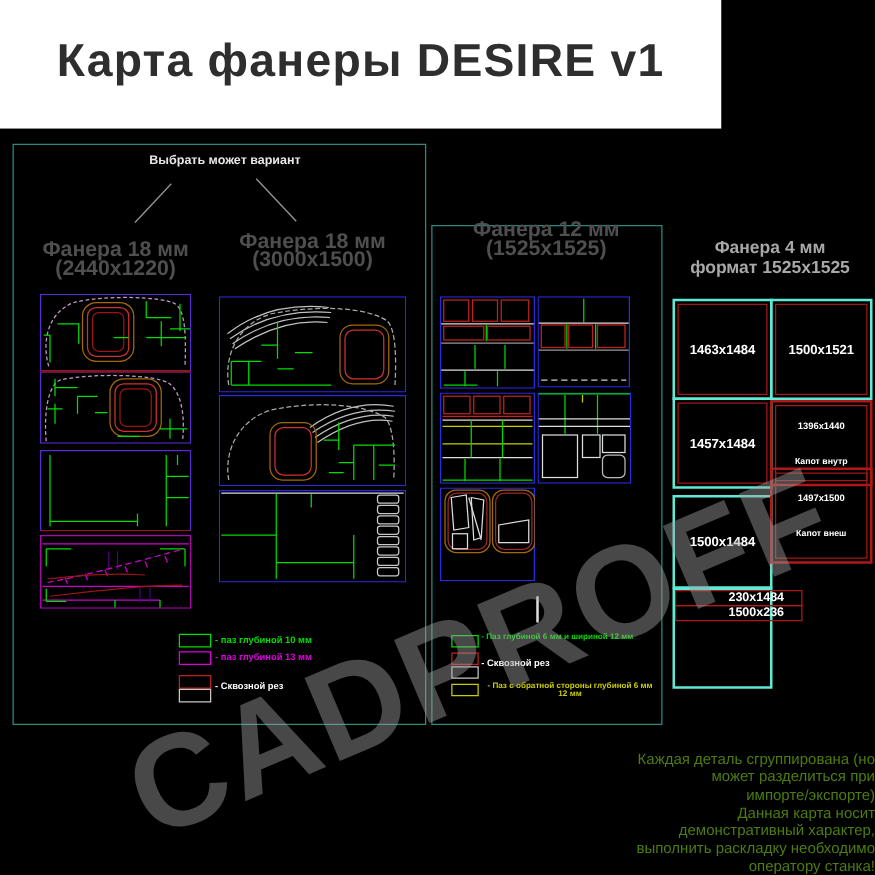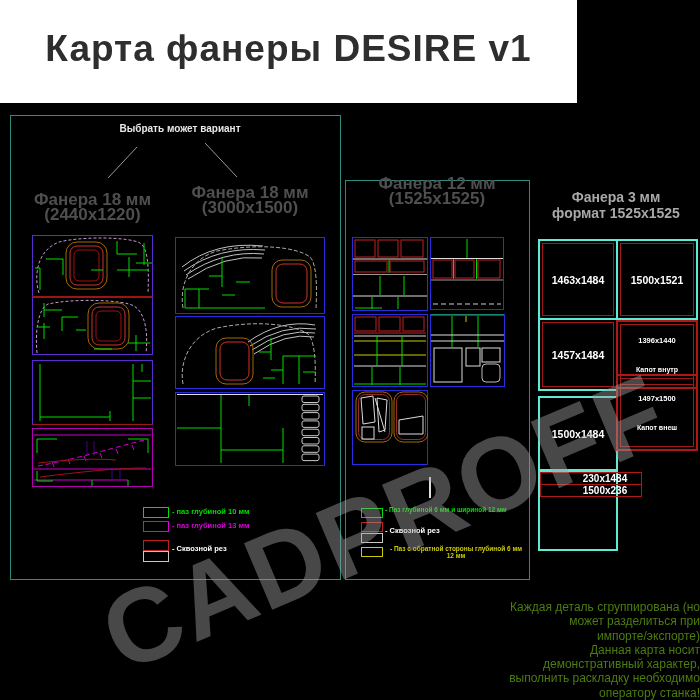--- a/index.html
+++ b/index.html
@@ -216,21 +216,21 @@
 
 <div class="legend-swatch green-t" style="left:361px;top:508px;width:20px;height:8px;"></div>
 <div class="legend-label green-t" style="left:385px;top:506px;width:142px;font-size:6.5px;">- Паз глубиной 6 мм и шириной 12 мм</div>
 <div class="legend-swatch red-t" style="left:361px;top:522px;width:20px;height:8px;"></div>
 <div class="legend-swatch white-t" style="left:361px;top:533px;width:20px;height:8px;"></div>
 <div class="legend-label white-t" style="left:385px;top:526px;">- Сквозной рез</div>
 <div class="legend-swatch yellow-t" style="left:361px;top:547px;width:20px;height:8px;"></div>
 <div class="legend-label yellow-t" style="left:385px;top:545px;width:142px;font-size:6.5px;text-align:center;">- Паз с обратной стороны глубиной 6 мм
 12 мм</div>
 
-<div class="p4-title">Фанера 3 мм
+<div class="p4-title">Фанера 4 мм
 формат 1525x1525</div>
 
 <div class="box redin" style="left:538px;top:239px;width:76px;height:77px;">
   <span>1463x1484</span>
 </div>
 <div class="box redin" style="left:616px;top:239px;width:78px;height:77px;">
   <span>1500x1521</span>
 </div>
 <div class="box redin" style="left:538px;top:318px;width:76px;height:69px;">
   <span>1457x1484</span>

